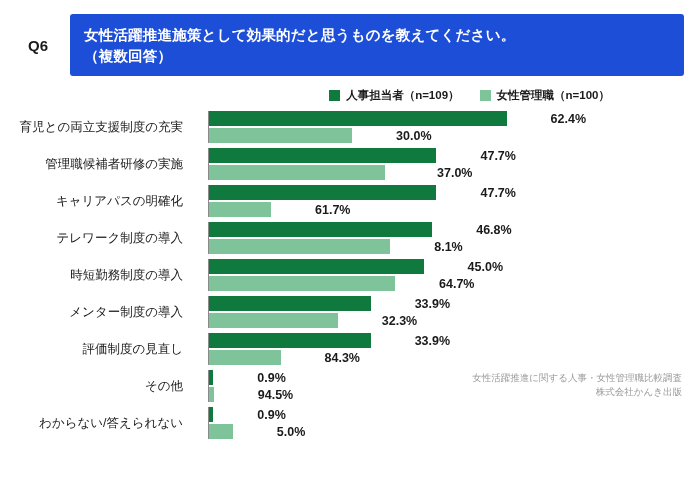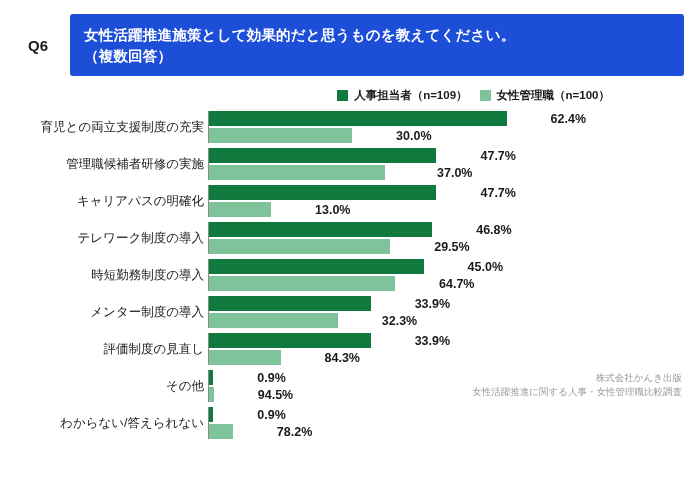--- a/index.html
+++ b/index.html
@@ -50,21 +50,21 @@
     font-weight: bold;
     line-height: 1.45;
     letter-spacing: 0.2px;
     white-space: nowrap;
   }
   
   .legend {
     display: flex;
     justify-content: flex-end;
     align-items: center;
-    gap: 12px;
+    gap: 20px;
     margin-top: 12px;
     padding-right: 74px;
   }
   .legend-item {
     display: flex;
     align-items: center;
     gap: 6px;
     font-size: 11.5px;
     color: #1a1a1a;
     font-weight: bold;
@@ -81,21 +81,21 @@
   }
   .row {
     display: flex;
     align-items: stretch;
     margin-bottom: 5px;
   }
   .cat {
     flex: 0 0 192px;
     width: 192px;
     text-align: right;
-    padding-right: 4px;
+    padding-right: 25px;
     font-size: 12.5px;
     color: #1a1a1a;
     display: flex;
     align-items: center;
     justify-content: flex-end;
     line-height: 1.2;
     white-space: nowrap;
   }
   .bars {
     position: relative;
@@ -188,34 +188,34 @@
       </div>
       <div class="row">
         <div class="cat">キャリアパスの明確化</div>
         <div class="bars">
           <div class="bar-wrap">
             <div class="bar" style="width: 227.492px;"></div>
             <span class="val" style="left: 227.492px;">47.7%</span>
           </div>
           <div class="bar-wrap">
             <div class="bar b" style="width: 62px;"></div>
-            <span class="val" style="left: 62px;">13.0%</span>
+            <span class="val" style="left: 62px;">61.7%</span>
           </div>
         </div>
       </div>
       <div class="row">
         <div class="cat">テレワーク制度の導入</div>
         <div class="bars">
           <div class="bar-wrap">
             <div class="bar" style="width: 223.2px;"></div>
             <span class="val" style="left: 223.2px;">46.8%</span>
           </div>
           <div class="bar-wrap">
             <div class="bar b" style="width: 181.231px;"></div>
-            <span class="val" style="left: 181.231px;">29.5%</span>
+            <span class="val" style="left: 181.231px;">8.1%</span>
           </div>
         </div>
       </div>
       <div class="row">
         <div class="cat">時短勤務制度の導入</div>
         <div class="bars">
           <div class="bar-wrap">
             <div class="bar" style="width: 214.615px;"></div>
             <span class="val" style="left: 214.615px;">45.0%</span>
           </div>
@@ -266,24 +266,24 @@
       </div>
       <div class="row">
         <div class="cat">わからない/答えられない</div>
         <div class="bars">
           <div class="bar-wrap">
             <div class="bar" style="width: 4.29231px;"></div>
             <span class="val" style="left: 4.29231px;">0.9%</span>
           </div>
           <div class="bar-wrap">
             <div class="bar b" style="width: 23.8462px;"></div>
-            <span class="val" style="left: 23.8462px;">78.2%</span>
+            <span class="val" style="left: 23.8462px;">5.0%</span>
           </div>
         </div>
       </div>
     </div>
 
   <div class="footer">
+    <div>女性活躍推進に関する人事・女性管理職比較調査</div>
     <div>株式会社かんき出版</div>
-    <div>女性活躍推進に関する人事・女性管理職比較調査</div>
   </div>
 
 </div>
 
 </body></html>

